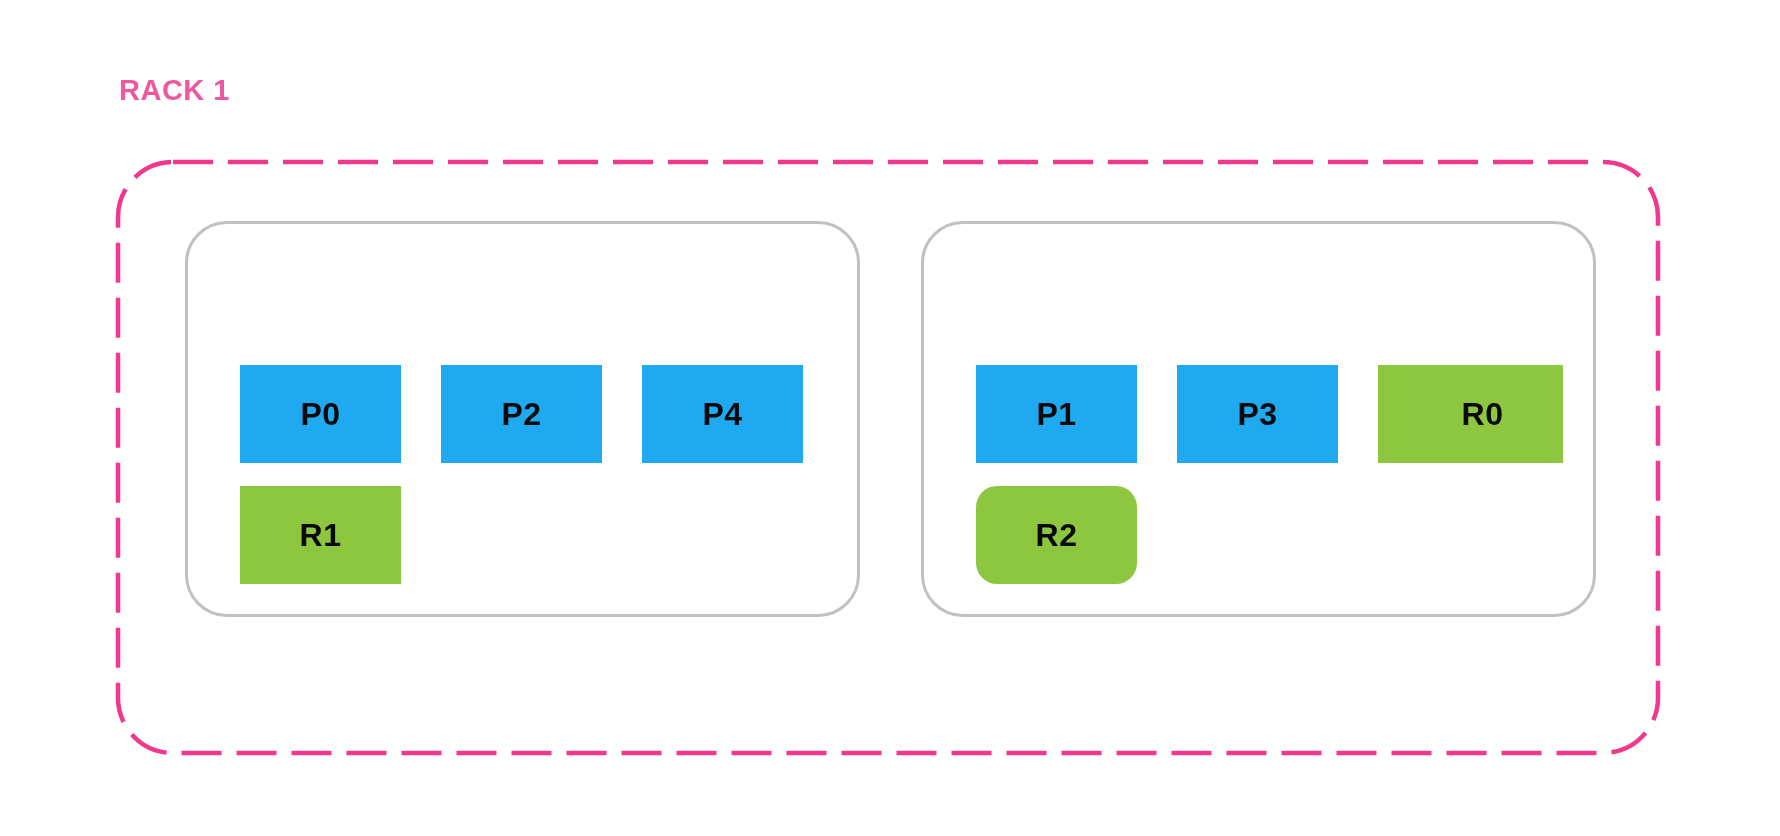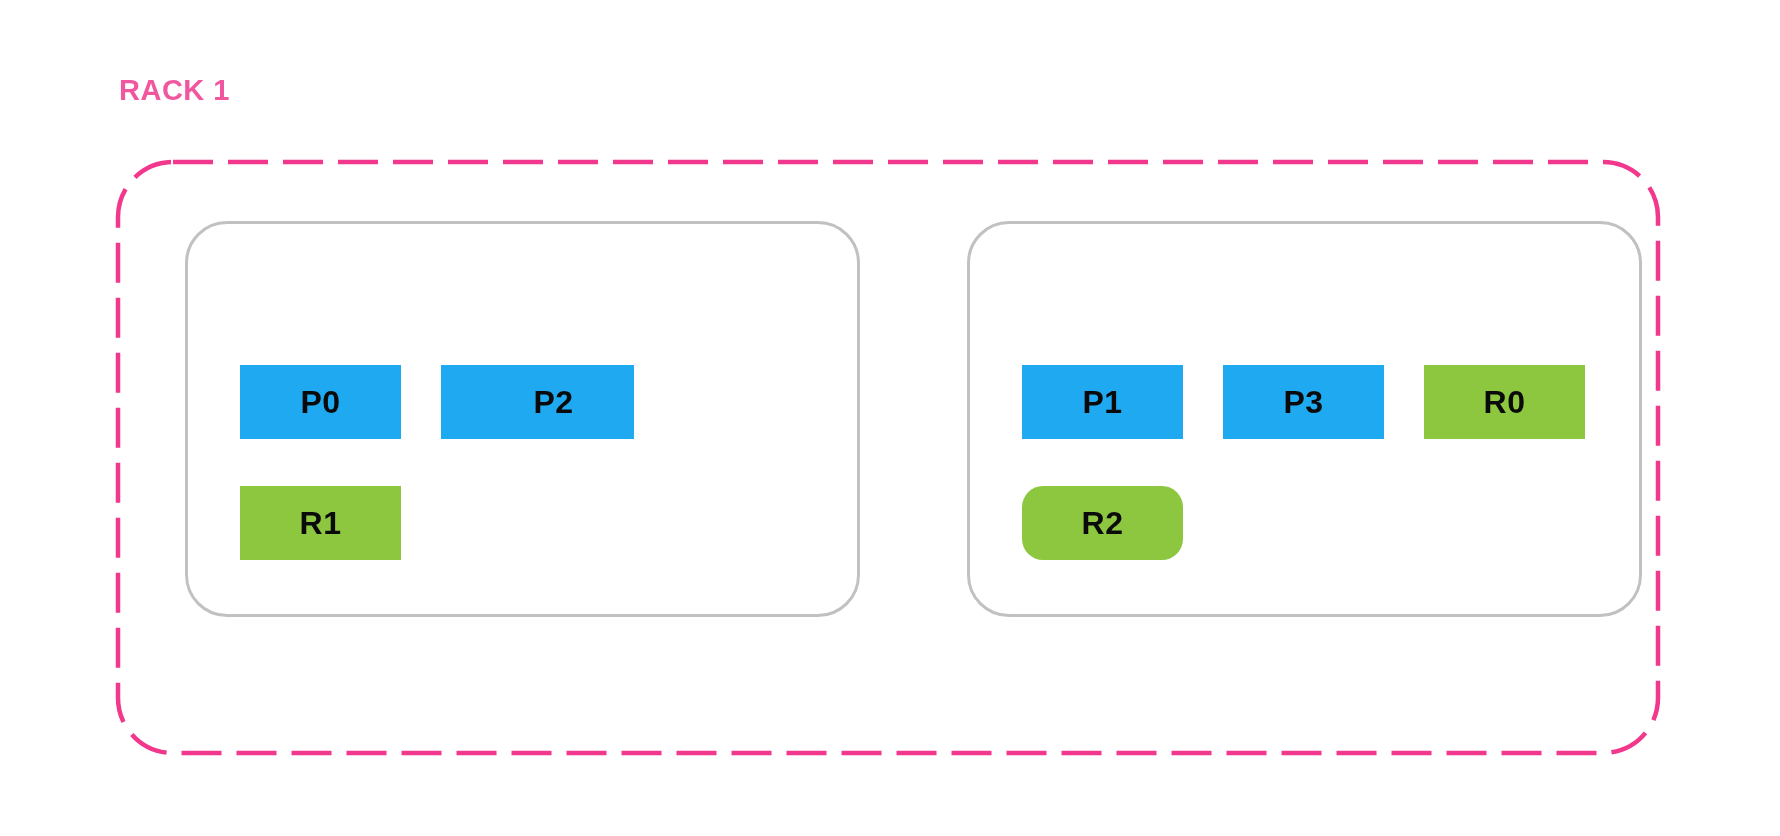--- a/index.html
+++ b/index.html
@@ -42,25 +42,25 @@
   .node {
     position: absolute;
     top: 221px;
     width: 675px;
     height: 396px;
     border: 3px solid var(--node-border-color, #C1C1C1);
     border-radius: 42px;
     box-sizing: border-box;
   }
   .node.node-0 { left: 185px; }
-  .node.node-1 { left: 967px; }
+  .node.node-1 { left: 921px; }
   .slot {
     position: absolute;
     width: 161px;
-    height: 74px;
+    height: 98px;
     display: flex;
     align-items: center;
     justify-content: center;
     font-size: 32px;
     font-weight: bold;
     color: var(--slot-text-color, #0A0A0A);
     letter-spacing: 0.5px;
   }
   .slot.primary { background: var(--primary-color, #1FA9F1); }
   .slot.replica { background: var(--replica-color, #8DC63F); }
@@ -71,24 +71,25 @@
 <div id="canvas" style="background: #ffffff;">
 
   <div class="rack-label">RACK 1</div>
 
   <svg class="rack-boundary-svg" viewBox="0 0 1780 836" xmlns="http://www.w3.org/2000/svg">
     <rect x="118" y="162" width="1540" height="591" rx="55" ry="55"></rect>
   </svg>
 
   <div class="node node-0">
       <div class="slot primary" style="left: 52px; top: 141px;">P0</div>
-      <div class="slot primary" style="left: 253px; top: 141px; padding-left: 32px;">P2</div>
+      <div class="slot primary" style="left: 253px; top: 141px;">P2</div>
+      <div class="slot primary" style="left: 454px; top: 141px;">P4</div>
       <div class="slot replica" style="left: 52px; top: 262px;">R1</div>
     </div>
 
   <div class="node node-1">
       <div class="slot primary" style="left: 52px; top: 141px;">P1</div>
       <div class="slot primary" style="left: 253px; top: 141px;">P3</div>
-      <div class="slot replica" style="left: 454px; top: 141px;">R0</div>
+      <div class="slot replica" style="left: 454px; top: 141px; padding-left: 24px;">R0</div>
       <div class="slot replica" style="left: 52px; top: 262px; border-radius: 21px;">R2</div>
     </div>
 
 </div>
 
 </body></html>

